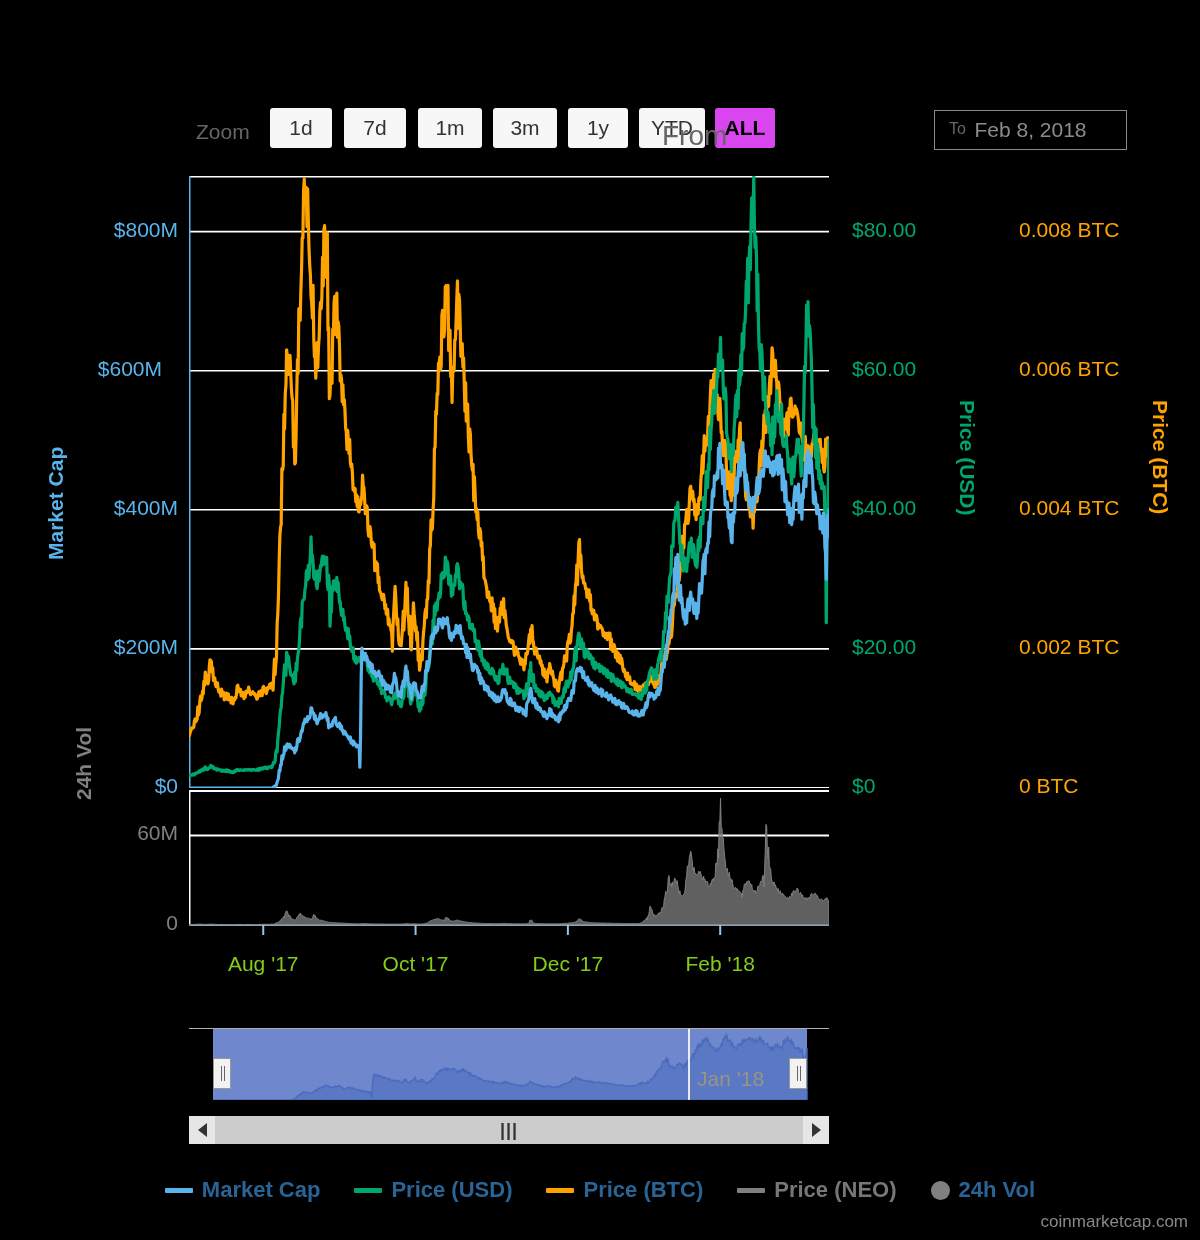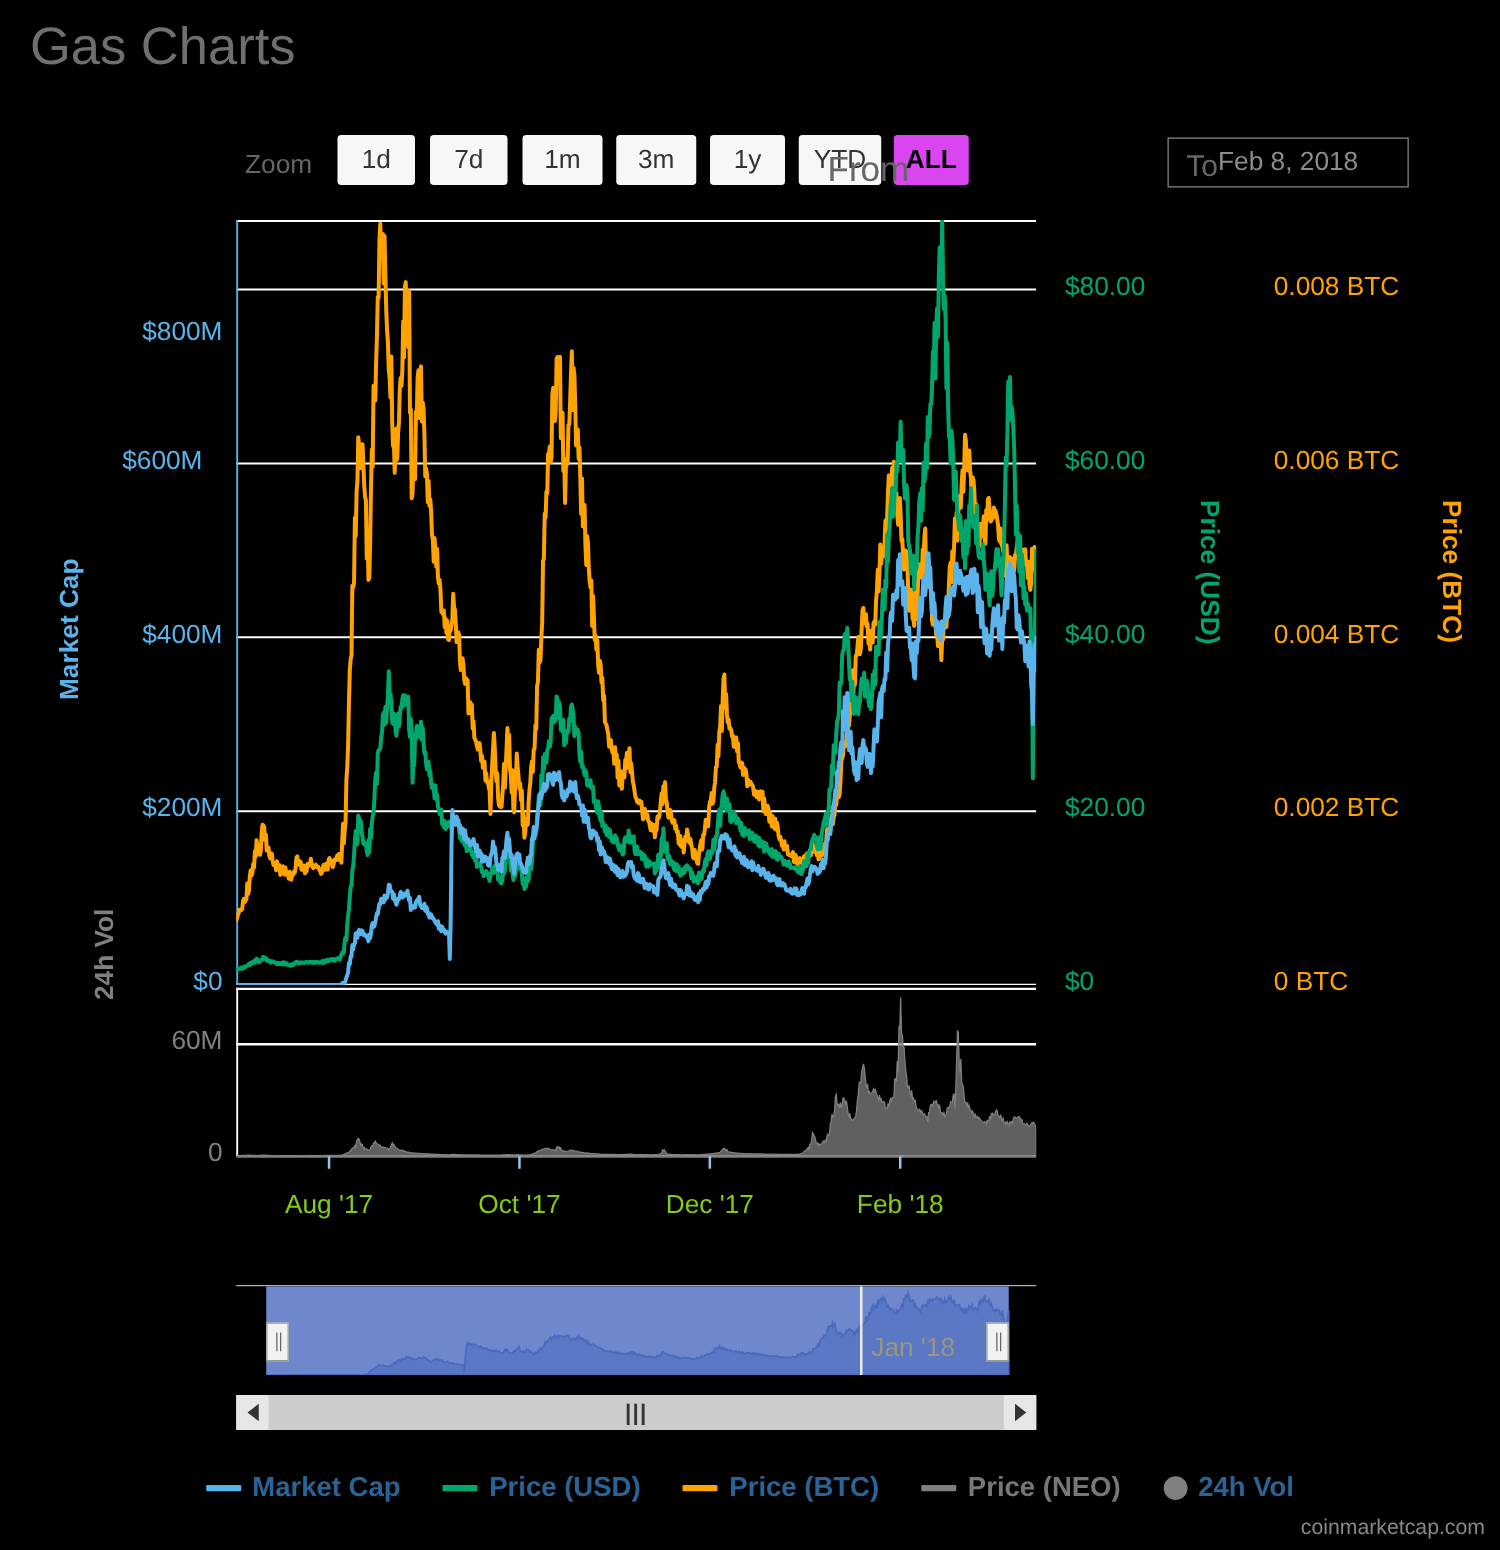--- a/index.html
+++ b/index.html
@@ -43,21 +43,21 @@
   #btn-1y  { left: 568px; width: 60px; }
   #btn-ytd { left: 639px; width: 66px; }
   #btn-all { left: 715px; width: 60px; }
 
   #from-label {
     position: absolute; left: 662px; top: 12px;
     font-size: 28px; color: #666;
   }
   #to-label {
     position: absolute; left: 949px; top: 12px;
-    font-size: 24px; color: #666; text-align: center;
+    font-size: 16px; color: #666; text-align: center;
   }
   .date-input {
     position: absolute; top: 2px; height: 40px;
     background: transparent; border: 1px solid #8a8a8a;
     color: #8c8c8c; font-size: 21px;
     padding: 0 12px; font-family: "Liberation Sans", sans-serif;
     display: flex; align-items: center;
   }
   #from-input { left: 747px; width: 187px; justify-content: flex-end; padding-right: 20px;}
   #to-input   { left: 934px; width: 193px; justify-content: center; }
@@ -156,21 +156,20 @@
   #watermark {
     position: absolute; right: 12px; top: 1212px;
     font-size: 17px; color: #888;
   }
 </style>
 </head>
 <body>
 
 <div id="root">
 
-  <div id="page-title">Gas Charts</div>
 
   <div id="range-selector">
     <div id="zoom-label">Zoom</div>
 
     <button class="range-btn" id="btn-1d">1d</button>
     <button class="range-btn" id="btn-7d">7d</button>
     <button class="range-btn" id="btn-1m">1m</button>
     <button class="range-btn" id="btn-3m">3m</button>
     <button class="range-btn" id="btn-1y">1y</button>
     <button class="range-btn" id="btn-ytd">YTD</button>
@@ -185,21 +184,21 @@
   <div class="axis-title" id="title-marketcap">Market Cap</div>
   <div class="axis-title" id="title-price-usd">Price (USD)</div>
   <div class="axis-title" id="title-price-btc">Price (BTC)</div>
   <div class="axis-title" id="title-volume">24h Vol</div>
 
   <div id="ticks-mcap">
       <div class="tick mcap" style="top: 774px; left: 60px; width: 118px; text-align: right;">$0</div>
       <div class="tick mcap" style="top: 634.909px; left: 60px; width: 118px; text-align: right;">$200M</div>
       <div class="tick mcap" style="top: 495.818px; left: 60px; width: 118px; text-align: right;">$400M</div>
       <div class="tick mcap" style="top: 356.727px; left: 44px; width: 118px; text-align: right;">$600M</div>
-      <div class="tick mcap" style="top: 217.636px; left: 60px; width: 118px; text-align: right; margin-top: 36px;">$800M</div>
+      <div class="tick mcap" style="top: 217.636px; left: 60px; width: 118px; text-align: right;">$800M</div>
     </div>
   <div id="ticks-usd">
       <div class="tick usd" style="top: 774px; left: 852px;">$0</div>
       <div class="tick usd" style="top: 634.909px; left: 852px;">$20.00</div>
       <div class="tick usd" style="top: 495.818px; left: 852px;">$40.00</div>
       <div class="tick usd" style="top: 356.727px; left: 852px;">$60.00</div>
       <div class="tick usd" style="top: 217.636px; left: 852px;">$80.00</div>
     </div>
   <div id="ticks-btc">
       <div class="tick btc" style="top: 774px; left: 1019px;">0 BTC</div>

